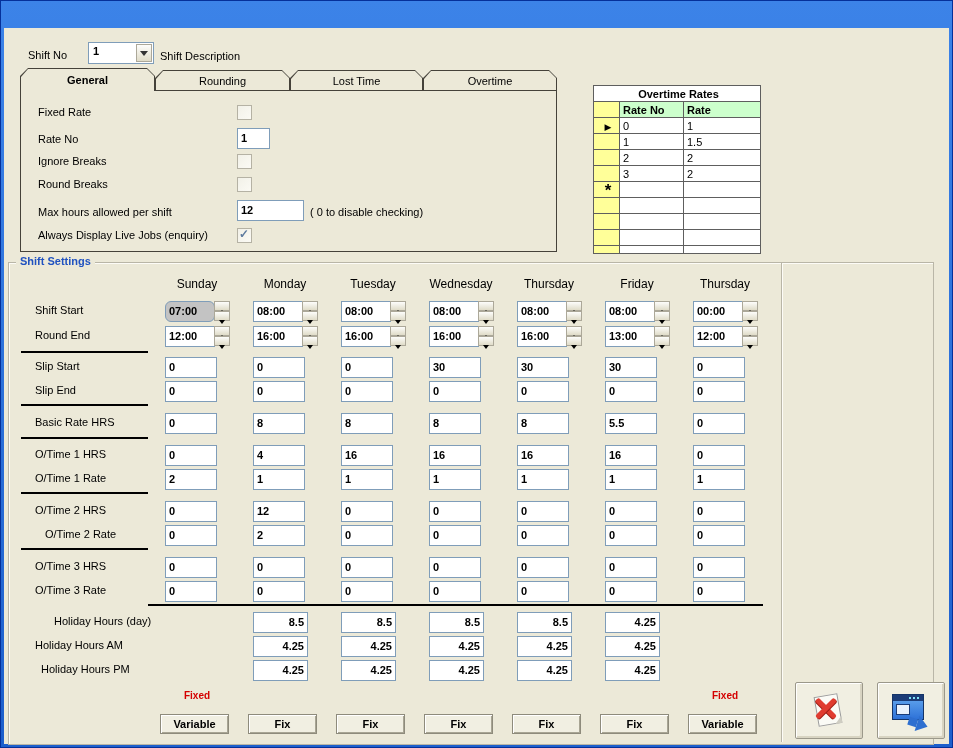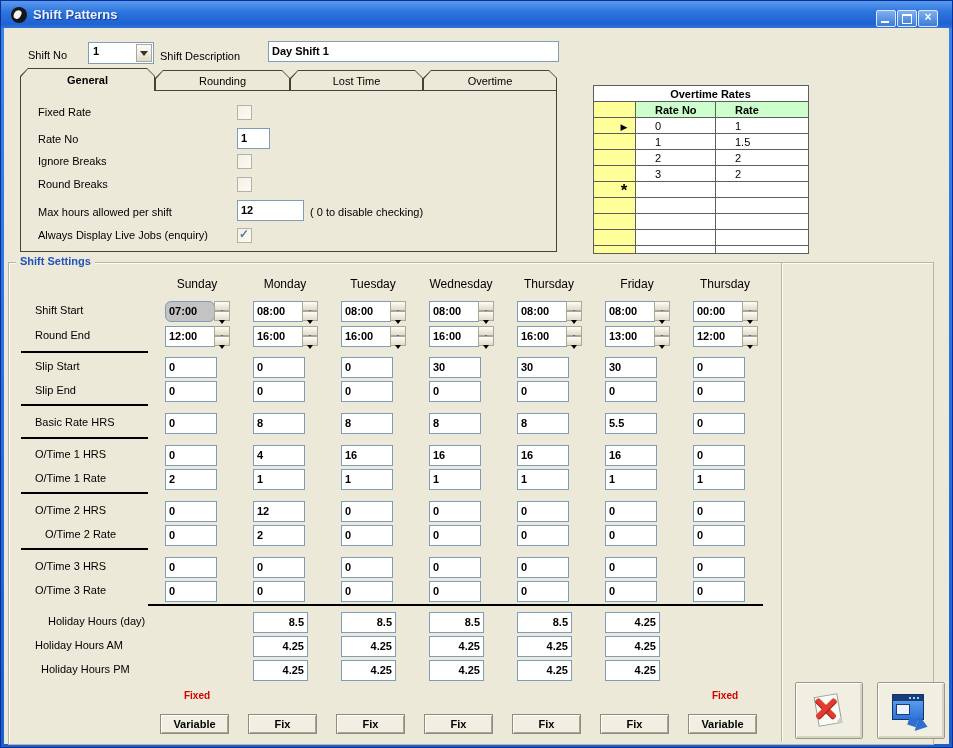--- a/index.html
+++ b/index.html
@@ -30,21 +30,21 @@
   .tab .face{position:absolute;left:1px;right:1px;top:1px;bottom:0;clip-path:polygon(0 100%,0 8px,7px 0,calc(100% - 7px) 0,100% 7px,100% 100%);background:#ECE9D8;}
   .tab .cap{position:absolute;left:0;right:0;top:5px;text-align:center;font-size:11px;}
   .tab.sel .cap{font-weight:bold;top:6px;}
   .tabpanel{position:absolute;left:20px;top:90px;width:535px;height:160px;border:1px solid #45423A;background:#ECE9D8;}
   
   .cb{position:absolute;width:13px;height:13px;background:linear-gradient(135deg,#F2F1E8,#FBFAF4);border:1px solid #B5B2A4;}
   .cb.checked::after{content:"\2713";position:absolute;left:1px;top:-2px;font-size:12px;font-weight:bold;color:#5E7B9E;}
   
   .otwrap{position:absolute;left:593px;top:85px;}
   table.ot{border-collapse:collapse;table-layout:fixed;background:#fff;}
-  table.ot td{border:1px solid #5E5E5E;font-size:11px;height:15px;padding:0 0 0 19px;overflow:hidden;white-space:nowrap;}
+  table.ot td{border:1px solid #5E5E5E;font-size:11px;height:15px;padding:0 0 0 3px;overflow:hidden;white-space:nowrap;}
   td.ot-title{background:#fff;font-weight:bold;text-align:center;padding:0;}
   td.ot-h{background:#CCFFCC;font-weight:bold;}
   td.ot-m{background:#FFFF99;text-align:center;padding:0;}
   td.ot-m .arrow{font-size:9px;}
   td.ot-m .star{font-size:17px;font-weight:bold;line-height:10px;position:relative;top:2px;}
   td.ot-c{background:#fff;}
   
   .frame{position:absolute;left:8px;top:262px;width:924px;height:481px;border:1px solid #B9B6A7;box-shadow:1px 1px 0 #FDFCF7 inset;}
   .frame-cap{position:absolute;left:16px;top:255px;background:#ECE9D8;padding:0 4px;font-size:11px;font-weight:bold;color:#2052C0;z-index:3;text-align:center;}
   .vdivider{position:absolute;left:781px;top:263px;width:1px;height:479px;background:#B9B6A7;box-shadow:1px 0 0 #FDFCF7;}
@@ -70,43 +70,29 @@
   .exit-arrow{position:absolute;left:33px;top:30px;transform:rotate(18deg);}
   .exit-arrow .shaft{position:absolute;left:0;top:4px;width:9px;height:8px;background:#2E6FD0;}
   .exit-arrow .head{position:absolute;left:9px;top:0;width:0;height:0;border-top:8px solid transparent;border-bottom:8px solid transparent;border-left:11px solid #2E6FD0;}
 </style>
 </head>
 <body>
 
 <div class="win">
   <div class="client"></div>
 
-  <div class="titlebar">
-    <span class="app-icon"></span>
-    <span class="title-text">Shift Patterns</span>
-    <span class="tb-btn" style="left:875px;">
-        <span class="bar"></span>
-      </span>
-    <span class="tb-btn" style="left:896px;">
-        <span class="box"></span>
-      </span>
-    <span class="tb-btn" style="left:917px;">
-        <span class="x">×</span>
-      </span>
-  </div>
 
   <span class="lbl" style="left:28px;top:49px;">Shift No</span>
   <div class="combo">
     <span class="val">1</span>
     <span class="btn">
         <i class="tri-dn"></i>
       </span>
   </div>
   <span class="lbl" style="left:160px;top:50px;">Shift Description</span>
-  <div class="field" style="left:268px;top:41px;width:286px;">Day Shift 1</div>
 
   <div id="tabs">
       <div class="tab sel" style="left: 20px; top: 68px; width: 135px; height: 23px; z-index: 5;">
         <div class="edge"></div>
         <div class="face"></div>
         <div class="cap">General</div>
       </div>
       <div class="tab" style="left: 155px; top: 70px; width: 135px; height: 20px; z-index: 2;">
         <div class="edge"></div>
         <div class="face"></div>
@@ -355,21 +341,21 @@
       <div class="field" style="left: 605px; top: 557px; width: 47px;">0</div>
       <div class="field" style="left: 693px; top: 557px; width: 47px;">0</div>
       <div class="lbl" style="left: 35px; top: 584px;">O/Time 3 Rate</div>
       <div class="field" style="left: 165px; top: 581px; width: 47px;">0</div>
       <div class="field" style="left: 253px; top: 581px; width: 47px;">0</div>
       <div class="field" style="left: 341px; top: 581px; width: 47px;">0</div>
       <div class="field" style="left: 429px; top: 581px; width: 47px;">0</div>
       <div class="field" style="left: 517px; top: 581px; width: 47px;">0</div>
       <div class="field" style="left: 605px; top: 581px; width: 47px;">0</div>
       <div class="field" style="left: 693px; top: 581px; width: 47px;">0</div>
-      <div class="lbl" style="left: 35px; top: 615px; padding-left: 13px;">Holiday Hours (day)</div>
+      <div class="lbl" style="left: 41px; top: 615px; padding-left: 13px;">Holiday Hours (day)</div>
       <div class="field hol" style="left: 253px; top: 612px; width: 50px;">8.5</div>
       <div class="field hol" style="left: 341px; top: 612px; width: 50px;">8.5</div>
       <div class="field hol" style="left: 429px; top: 612px; width: 50px;">8.5</div>
       <div class="field hol" style="left: 517px; top: 612px; width: 50px;">8.5</div>
       <div class="field hol" style="left: 605px; top: 612px; width: 50px;">4.25</div>
       <div class="lbl" style="left: 35px; top: 639px;">Holiday Hours AM</div>
       <div class="field hol" style="left: 253px; top: 636px; width: 50px;">4.25</div>
       <div class="field hol" style="left: 341px; top: 636px; width: 50px;">4.25</div>
       <div class="field hol" style="left: 429px; top: 636px; width: 50px;">4.25</div>
       <div class="field hol" style="left: 517px; top: 636px; width: 50px;">4.25</div>

